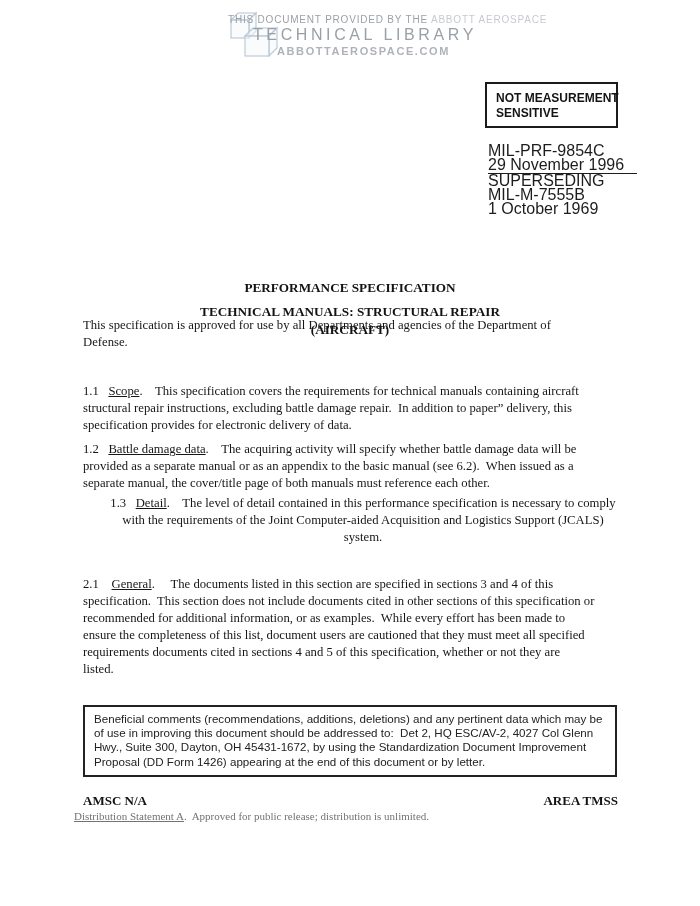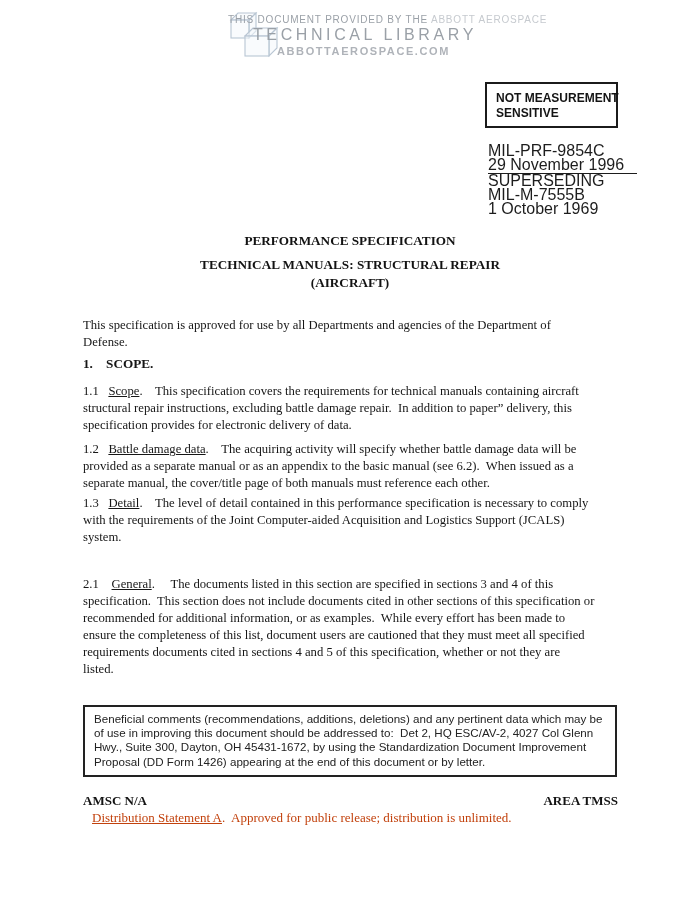--- a/index.html
+++ b/index.html
@@ -27,53 +27,53 @@
   }
   .doc-id {
     position:absolute; left:488px; top:144px;
     font-family:"Liberation Sans", sans-serif; font-size:16px; line-height:14.3px; color:#1d1d1d;
   }
   .doc-id .underlined { display:inline-block; border-bottom:1.2px solid #1d1d1d; padding-right:13px; }
 
   
   .title-block { position:absolute; left:0; top:233px; width:700px; text-align:center;
     font-weight:bold; font-size:13.2px; color:#131313; }
-  .title-l1 { margin-bottom:7px; }
+  .title-l1 { margin-bottom:7px;margin-top:47px; }
   .title-l2, .title-l3 { line-height:17.5px; }
 
   
   .para {
     position:absolute; left:83px; width:560px;
     font-size:12.7px; line-height:16.9px; white-space:pre; color:#161616;
   }
   .heading { font-weight:bold; font-size:13.2px; }
   .ulead { text-decoration:underline; }
   .p-approval { top:317px; }
   .p-h1 { top:356px; }
   .p-11 { top:383px; }
   .p-12 { top:441px; }
-  .p-13 { top:495px; }
+  .p-13 { top:495px;text-align:center; }
   .p-h2 { top:550px; }
   .p-21 { top:576px; }
 
   
   .comment-box {
     position:absolute; left:83px; top:705px; width:512px;
     border:2px solid #222222; padding:5px 9px 6px 9px;
     font-family:"Liberation Sans", sans-serif; font-size:11.6px; line-height:14.2px;
     white-space:pre; color:#222222;
   }
 
   
   .footer-row {
     position:absolute; left:83px; top:793px; width:535px;
     display:flex; justify-content:space-between;
     font-weight:bold; font-size:13px; color:#141414;
   }
-  .dist-line { position:absolute; left:92px; top:810px; font-size:13px; white-space:pre; color:#c2410c; }
+  .dist-line { position:absolute; left:74px; top:810px; font-size:11px; white-space:pre; color:#737373; }
 </style>
 </head>
 <body>
 
 <div class="page">
 
   <div class="abbott-header">
     <svg class="cubes-icon" width="62" height="52" viewBox="0 0 62 52">
       <g stroke="#b9c6d3" stroke-width="1.1" fill="#f4f8fb" fill-opacity="0.55">
         <polygon points="3,14 10,7 28,7 21,14"></polygon>
@@ -104,21 +104,20 @@
 
   <div class="title-block">
     <div class="title-l1">PERFORMANCE SPECIFICATION</div>
     <div class="title-l2">TECHNICAL MANUALS: STRUCTURAL REPAIR</div>
     <div class="title-l3">(AIRCRAFT)</div>
   </div>
 
   <div class="para p-approval">This specification is approved for use by all Departments and agencies of the Department of
 Defense.</div>
 
-  <div class="para p-h1 heading">1.    SCOPE.</div>
 
   <div class="para p-11"><span>1.1   </span><span class="ulead">Scope</span><span>.    This specification covers the requirements for technical manuals containing aircraft
 structural repair instructions, excluding battle damage repair.  In addition to paper” delivery, this
 specification provides for electronic delivery of data.</span></div>
 
   <div class="para p-12"><span>1.2   </span><span class="ulead">Battle damage data</span><span>.    The acquiring activity will specify whether battle damage data will be
 provided as a separate manual or as an appendix to the basic manual (see 6.2).  When issued as a
 separate manual, the cover/title page of both manuals must reference each other.</span></div>
 
   <div class="para p-13"><span>1.3   </span><span class="ulead">Detail</span><span>.    The level of detail contained in this performance specification is necessary to comply

